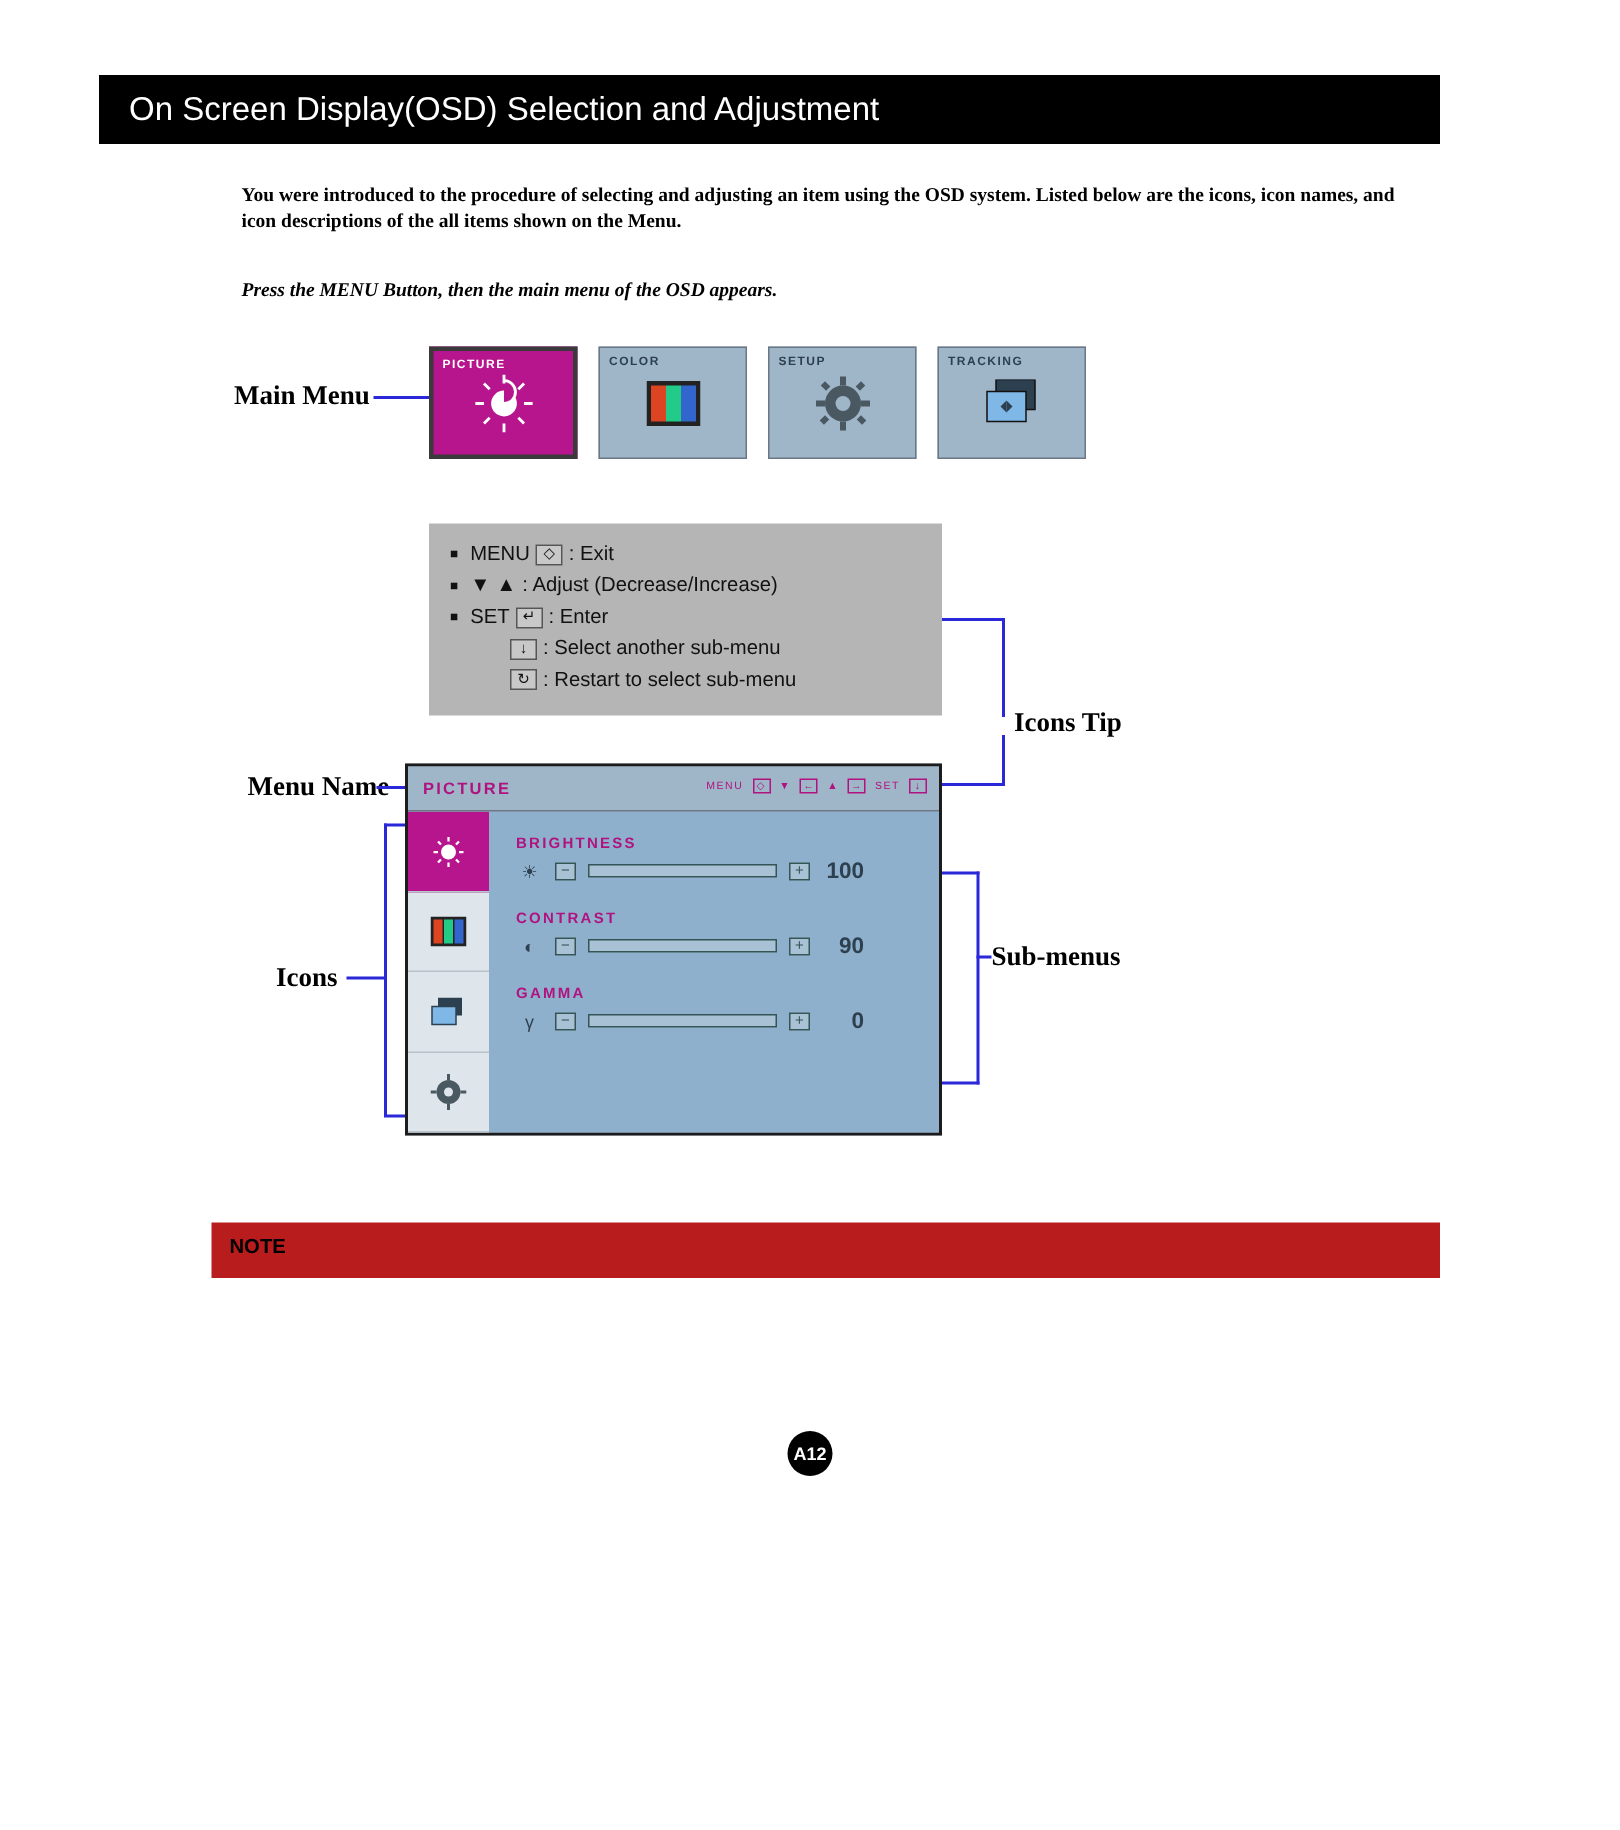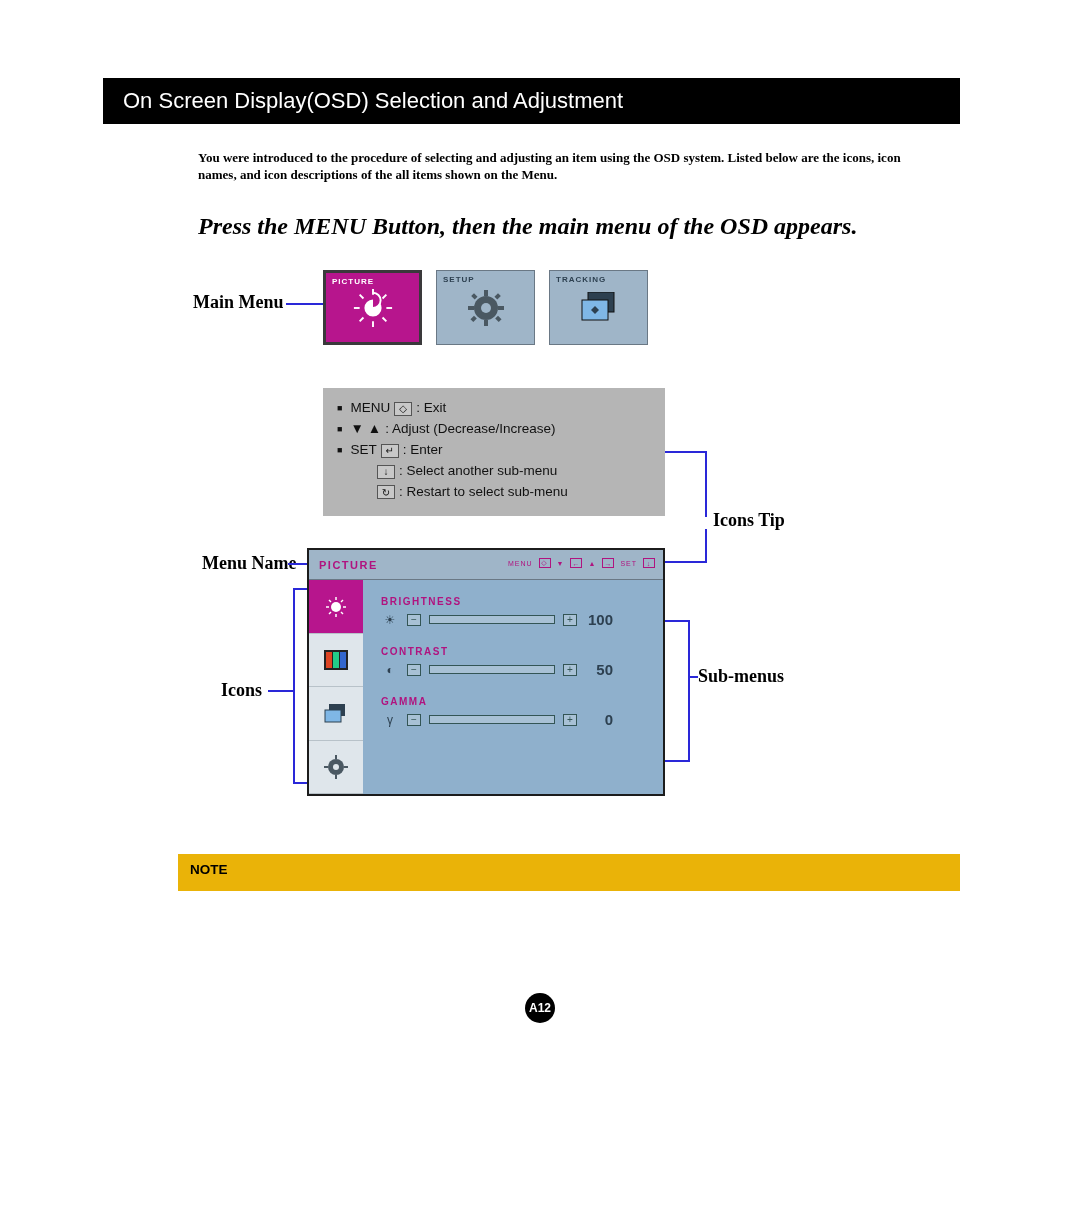--- a/index.html
+++ b/index.html
@@ -1,28 +1,28 @@
 <!DOCTYPE html>
 <html><head>
 <meta charset="utf-8">
 <style>
   * { margin: 0; padding: 0; box-sizing: border-box; }
   body { background: #fff; font-family: Arial, Helvetica, sans-serif; width: 1080px; }
-  .page { width: 1080px; position: relative; padding: 50px 150px 80px 108px; margin-top: 28px; }
+  .page { width: 1080px; position: relative; padding: 50px 150px 80px 71px; }
 
   .titlebar {
     background: #000; color: #fff; padding: 10px 20px; font-size: 22px;
     margin-bottom: 25px; font-family: Arial, sans-serif;
     margin-left: -5px; margin-right: -30px;
   }
 
   .intro { font-family: "Times New Roman", serif; font-weight: bold; font-size: 13px;
            line-height: 1.32; margin: 0 0 30px 90px; }
   .intro2 { font-family: "Times New Roman", serif; font-weight: bold; font-style: italic;
-            font-size: 24px; margin: 0 0 30px 90px; }
+            font-size: 13px; margin: 0 0 30px 90px; }
 
   .diagram { position: relative; height: 570px; }
   .callout-label { position: absolute; font-family: "Times New Roman", serif;
                    font-weight: bold; font-size: 18px; }
 
   
   .mainmenu { position: absolute; left: 215px; top: 0; display: flex; gap: 14px; }
   .mcard { width: 99px; height: 75px; background: #9fb5c8; border: 1px solid #6a7885;
            display: flex; flex-direction: column; align-items: center; justify-content: center;
            position: relative; }
@@ -69,21 +69,21 @@
                   display: inline-flex; align-items: center; justify-content: center; font-size: 10px;
                   background: #a8c1d5; }
   .bar { width: 126px; height: 9px; border: 1px solid #355; background: #a8c1d5; position: relative; }
   .bar-fill { height: 100%; background: #b7158d; }
   .val { width: 28px; font-size: 15px; color: #2d4050; text-align: right; font-weight: bold; }
 
   
   .hline { position: absolute; height: 2px; background: #2a28d8; }
   .vline { position: absolute; width: 2px; background: #2a28d8; }
 
-  .notebox { background: #eab308; padding: 6px 12px 10px 12px; margin-top: 14px;
+  .notebox { background: #b91c1c; padding: 6px 12px 10px 12px; margin-top: 14px;
              margin-left: 70px; margin-right: -30px; font-size: 13.5px; line-height: 1.5; }
   .notebox .nt { font-weight: bold; }
 
   .pagenum { position: absolute; left: 50%; transform: translateX(-50%); bottom: 78px;
              width: 30px; height: 30px; border-radius: 50%; background: #000; color: #fff;
              display: flex; align-items: center; justify-content: center; font-size: 12px;
              font-weight: bold; }
 </style>
 </head>
 <body>
@@ -115,20 +115,31 @@
             <line x1="8" y1="8" x2="12" y2="12"></line>
                   <line x1="32" y1="32" x2="36" y2="36"></line>
             <line x1="8" y1="36" x2="12" y2="32"></line>
                   <line x1="32" y1="12" x2="36" y2="8"></line>
                 </g>
               </g>
             </svg>
         </span>
       </div>
       <div class="mcard">
+        <span class="mcard-title">COLOR</span>
+        <span class="micon">
+          <svg width="36" height="30" viewBox="0 0 36 30">
+              <rect x="0" y="0" width="36" height="30" fill="#222"></rect>
+            <rect x="3" y="3" width="10" height="24" fill="#d42"></rect>
+              <rect x="13" y="3" width="10" height="24" fill="#2c8"></rect>
+            <rect x="23" y="3" width="10" height="24" fill="#36c"></rect>
+            </svg>
+        </span>
+      </div>
+      <div class="mcard">
         <span class="mcard-title">SETUP</span>
         <span class="micon">
           <svg width="38" height="38" viewBox="0 0 38 38">
               <g fill="#4a5862">
             <circle cx="19" cy="19" r="12"></circle>
                 <circle cx="19" cy="19" r="5" fill="#9fb5c8"></circle>
             <g>
                   <rect x="17" y="1" width="4" height="6"></rect>
                   <rect x="17" y="31" width="4" height="6"></rect>
                <rect x="1" y="17" width="6" height="4"></rect>
@@ -274,21 +285,21 @@
               <span class="val">100</span>
             </div>
           </div>
           <div class="setting">
             <div class="setting-title">CONTRAST</div>
             <div class="setting-row">
               <span class="seticon">◐</span>
               <span class="minus">−</span>
               <span class="bar"><span class="bar-fill" style="width:0%"></span></span>
               <span class="plus">+</span>
-              <span class="val">50</span>
+              <span class="val">90</span>
             </div>
           </div>
           <div class="setting">
             <div class="setting-title">GAMMA</div>
             <div class="setting-row">
               <span class="seticon">γ</span>
               <span class="minus">−</span>
               <span class="bar"><span class="bar-fill" style="width:0%"></span></span>
               <span class="plus">+</span>
               <span class="val">0</span>

